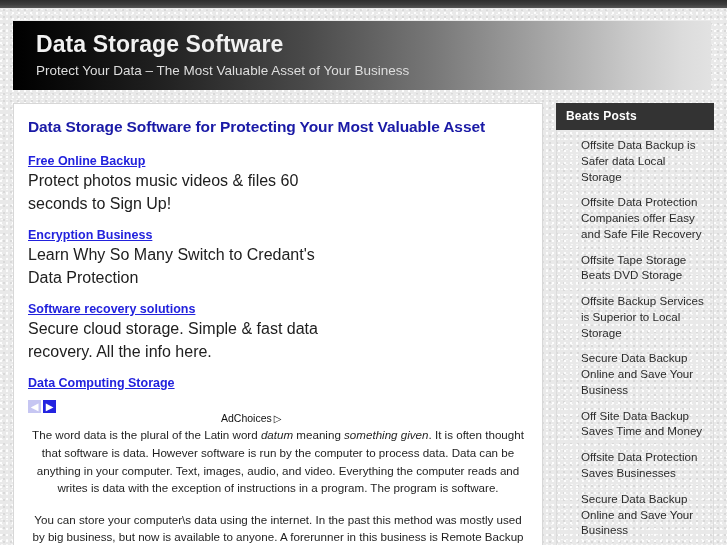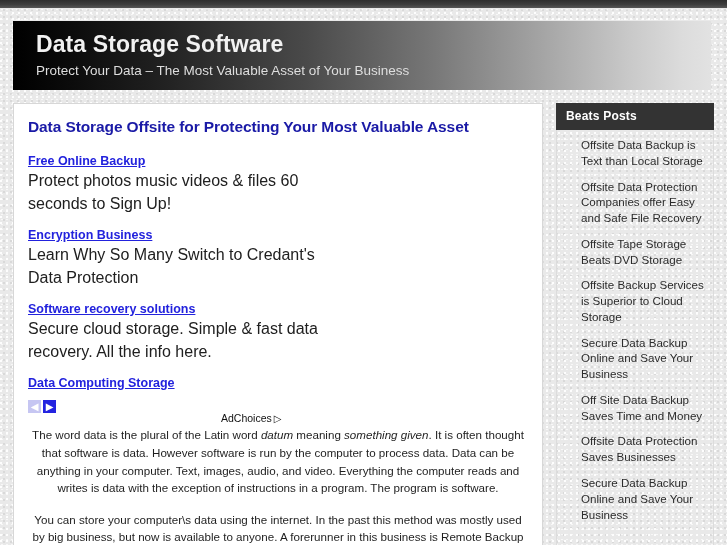--- a/index.html
+++ b/index.html
@@ -236,21 +236,21 @@
 <div class="page">
 
   <div class="site-header">
     <div class="site-title">Data Storage Software</div>
     <div class="site-tagline">Protect Your Data – The Most Valuable Asset of Your Business</div>
   </div>
 
   <div class="content">
     <div class="content-inner">
 
-      <h1 class="post-title">Data Storage Offsite for Protecting Your Most Valuable Asset</h1>
+      <h1 class="post-title">Data Storage Software for Protecting Your Most Valuable Asset</h1>
 
       <div class="ad-block">
 
         <div class="ad-item">
           <a class="ad-headline">Free Online Backup</a>
           <div class="ad-desc">Protect photos music videos &amp; files 60 seconds to Sign Up!</div>
         </div>
 
         <div class="ad-item">
           <a class="ad-headline">Encryption Business</a>
@@ -285,30 +285,30 @@
       </div>
 
     </div>
   </div>
 
   <div class="sidebar">
     <div class="widget-head">Beats Posts</div>
     <div class="widget-body">
       <ul class="recent-list">
         <li>
-            <a class="recent-link">Offsite Data Backup is Text than Local Storage</a>
+            <a class="recent-link">Offsite Data Backup is Safer data Local Storage</a>
           </li>
         <li>
             <a class="recent-link">Offsite Data Protection Companies offer Easy and Safe File Recovery</a>
           </li>
         <li>
             <a class="recent-link">Offsite Tape Storage Beats DVD Storage</a>
           </li>
         <li>
-            <a class="recent-link">Offsite Backup Services is Superior to Cloud Storage</a>
+            <a class="recent-link">Offsite Backup Services is Superior to Local Storage</a>
           </li>
         <li>
             <a class="recent-link">Secure Data Backup Online and Save Your Business</a>
           </li>
         <li>
             <a class="recent-link">Off Site Data Backup Saves Time and Money</a>
           </li>
         <li>
             <a class="recent-link">Offsite Data Protection Saves Businesses</a>
           </li>

